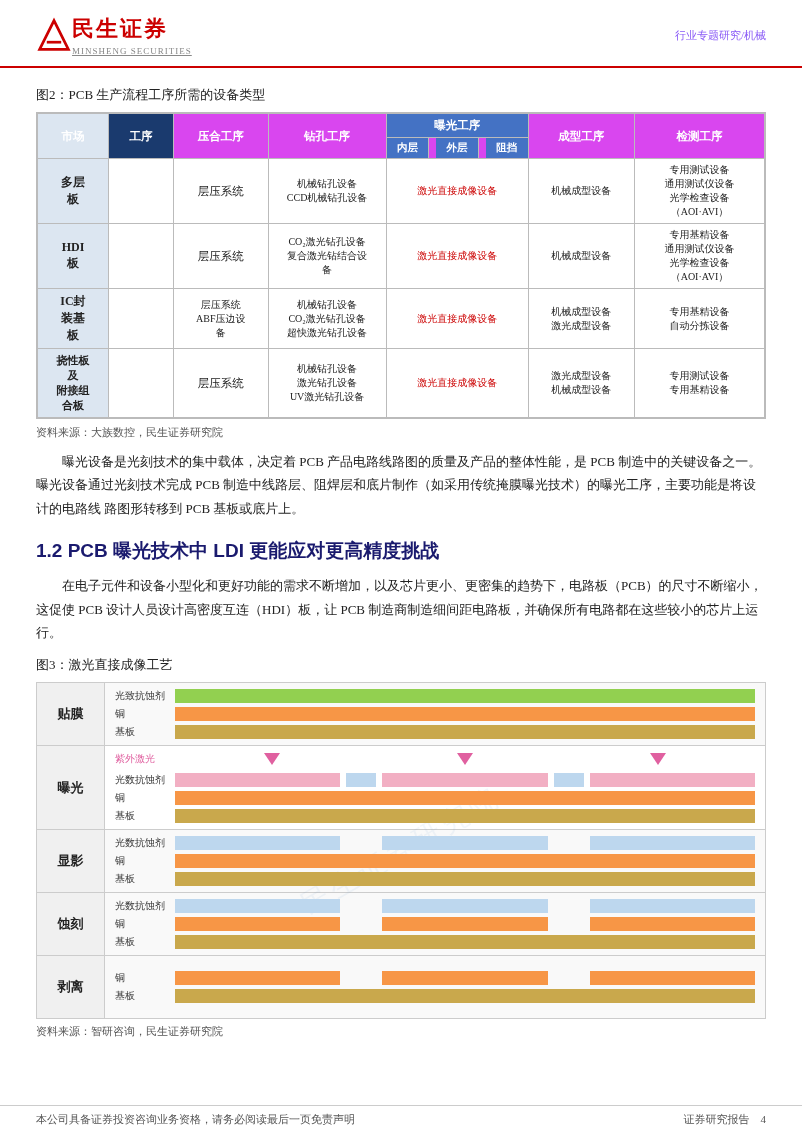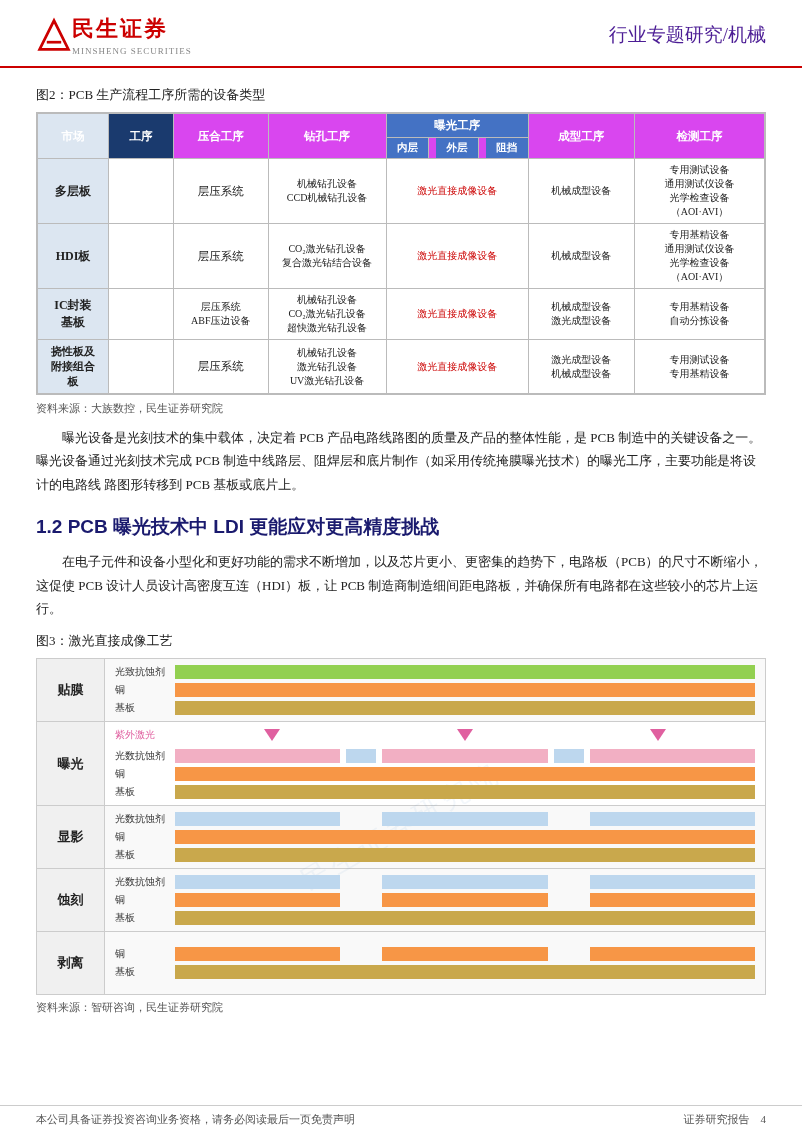--- a/index.html
+++ b/index.html
@@ -35,24 +35,25 @@
       color: #c00;
       letter-spacing: 2px;
       font-family: "SimHei", "黑体", sans-serif;
     }
     .logo-text-en {
       font-size: 9px;
       color: #888;
       letter-spacing: 1px;
       display: block;
       margin-top: 2px;
+      text-decoration: underline;
     }
     .header-right {
-      font-size: 19px;
-      color: #4c1d95;
+      font-size: 11px;
+      color: #8b5cf6;
     }
 
     
     .main {
       padding: 18px 36px 20px 36px;
     }
 
     
     .section-fig-title {
       font-size: 13px;
@@ -67,21 +68,21 @@
       margin-bottom: 6px;
       font-size: 11.5px;
     }
     .pcb-table {
       width: 100%;
       border-collapse: collapse;
     }
     .pcb-table th, .pcb-table td {
       border: 1px solid #bbb;
       text-align: center;
-      padding: 4px 12px;
+      padding: 4px 18px;
       vertical-align: middle;
     }
     .pcb-table .th-main {
       background: #2e5fa3;
       color: #fff;
       font-weight: bold;
     }
     .pcb-table .th-sub {
       background: #d946ef;
       color: #fff;

